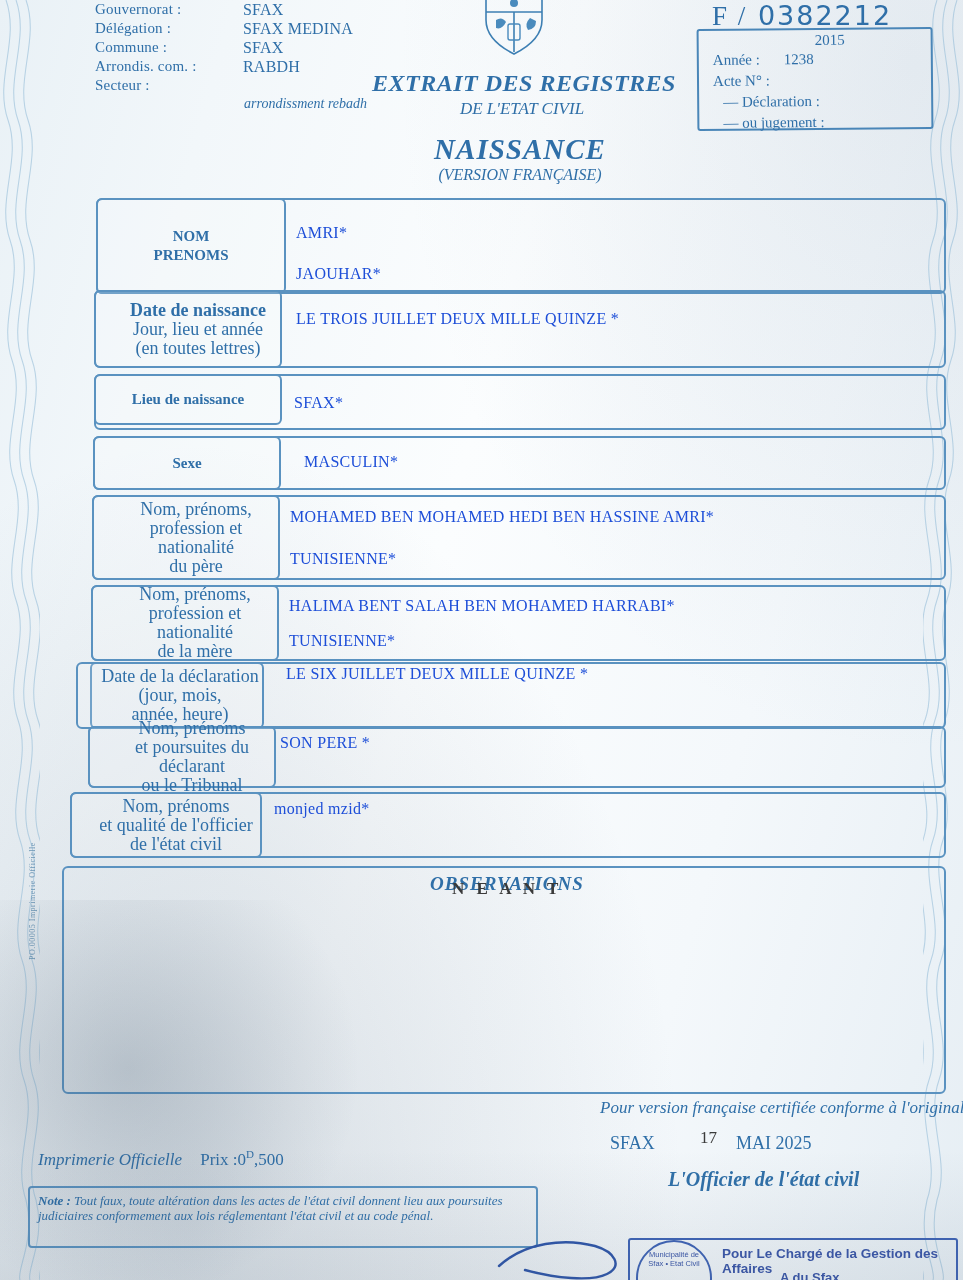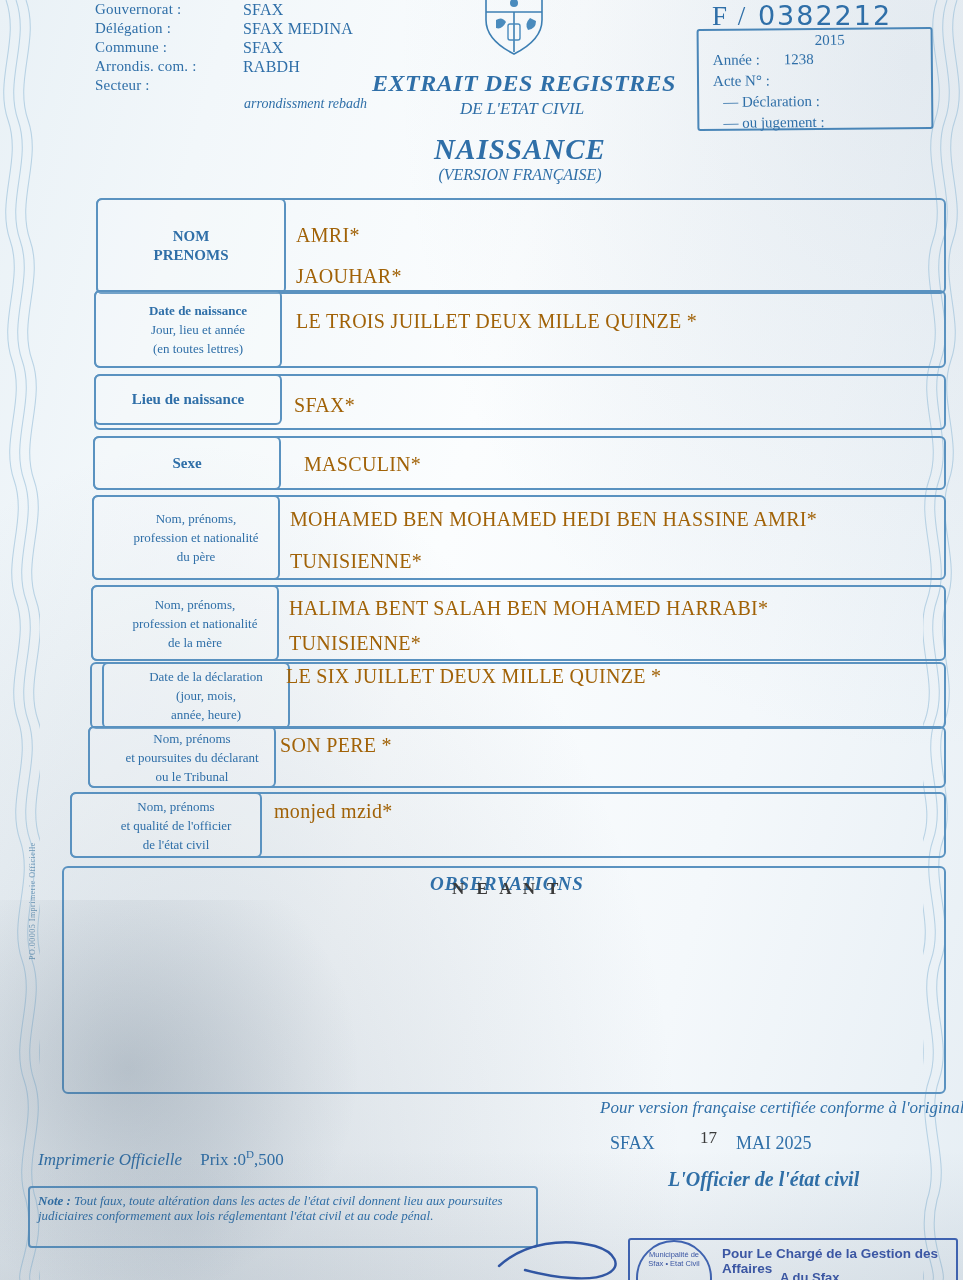--- a/index.html
+++ b/index.html
@@ -138,26 +138,26 @@
     display: flex;
     flex-direction: column;
     align-items: center;
     justify-content: center;
     text-align: center;
     font-size: 15px;
     line-height: 19px;
     font-weight: bold;
     background: rgba(255,255,255,0.15);
   }
-  .lbl-cell.small { font-size: 13px; font-weight: normal; padding-left: 20px; }
+  .lbl-cell.small { font-size: 18px; font-weight: normal; padding-left: 20px; }
   .val-text {
     position: absolute;
-    font-size: 20px;
+    font-size: 16px;
     letter-spacing: 0.3px;
-    color: #a16207;
+    color: #1d4ed8;
     font-family: "Liberation Serif", serif;
     white-space: nowrap;
   }
 
   
   #obs-box {
     position: absolute;
     left: 62px; top: 866px;
     width: 884px; height: 228px;
     border: 2px solid #5a92c0;
@@ -427,21 +427,21 @@
 <div class="field" style="left:91px; top:585px; width:855px; height:76px;"></div>
 <div class="lbl-cell small" style="left:91px; top:585px; width:188px; height:76px;">
   <span>Nom, prénoms,</span>
   <span>profession et nationalité</span>
   <span>de la mère</span>
 </div>
 <div class="val-text" style="left:289px; top:597px;">HALIMA BENT SALAH BEN MOHAMED HARRABI*</div>
 <div class="val-text" style="left:289px; top:632px;">TUNISIENNE*</div>
 
 <div class="field" style="left:90px; top:662px; width:856px; height:67px;"></div>
-<div class="lbl-cell small" style="left:102px; top:662px; width:188px; height:67px;">
+<div class="lbl-cell small" style="left:76px; top:662px; width:188px; height:67px;">
   <span>Date de la déclaration</span>
   <span>(jour, mois,</span>
   <span>année, heure)</span>
 </div>
 <div class="val-text" style="left:286px; top:665px;">LE SIX JUILLET  DEUX MILLE QUINZE *</div>
 
 <div class="field" style="left:88px; top:726px; width:858px; height:62px;"></div>
 <div class="lbl-cell small" style="left:88px; top:726px; width:188px; height:62px;">
   <span>Nom, prénoms</span>
   <span>et poursuites du déclarant</span>

